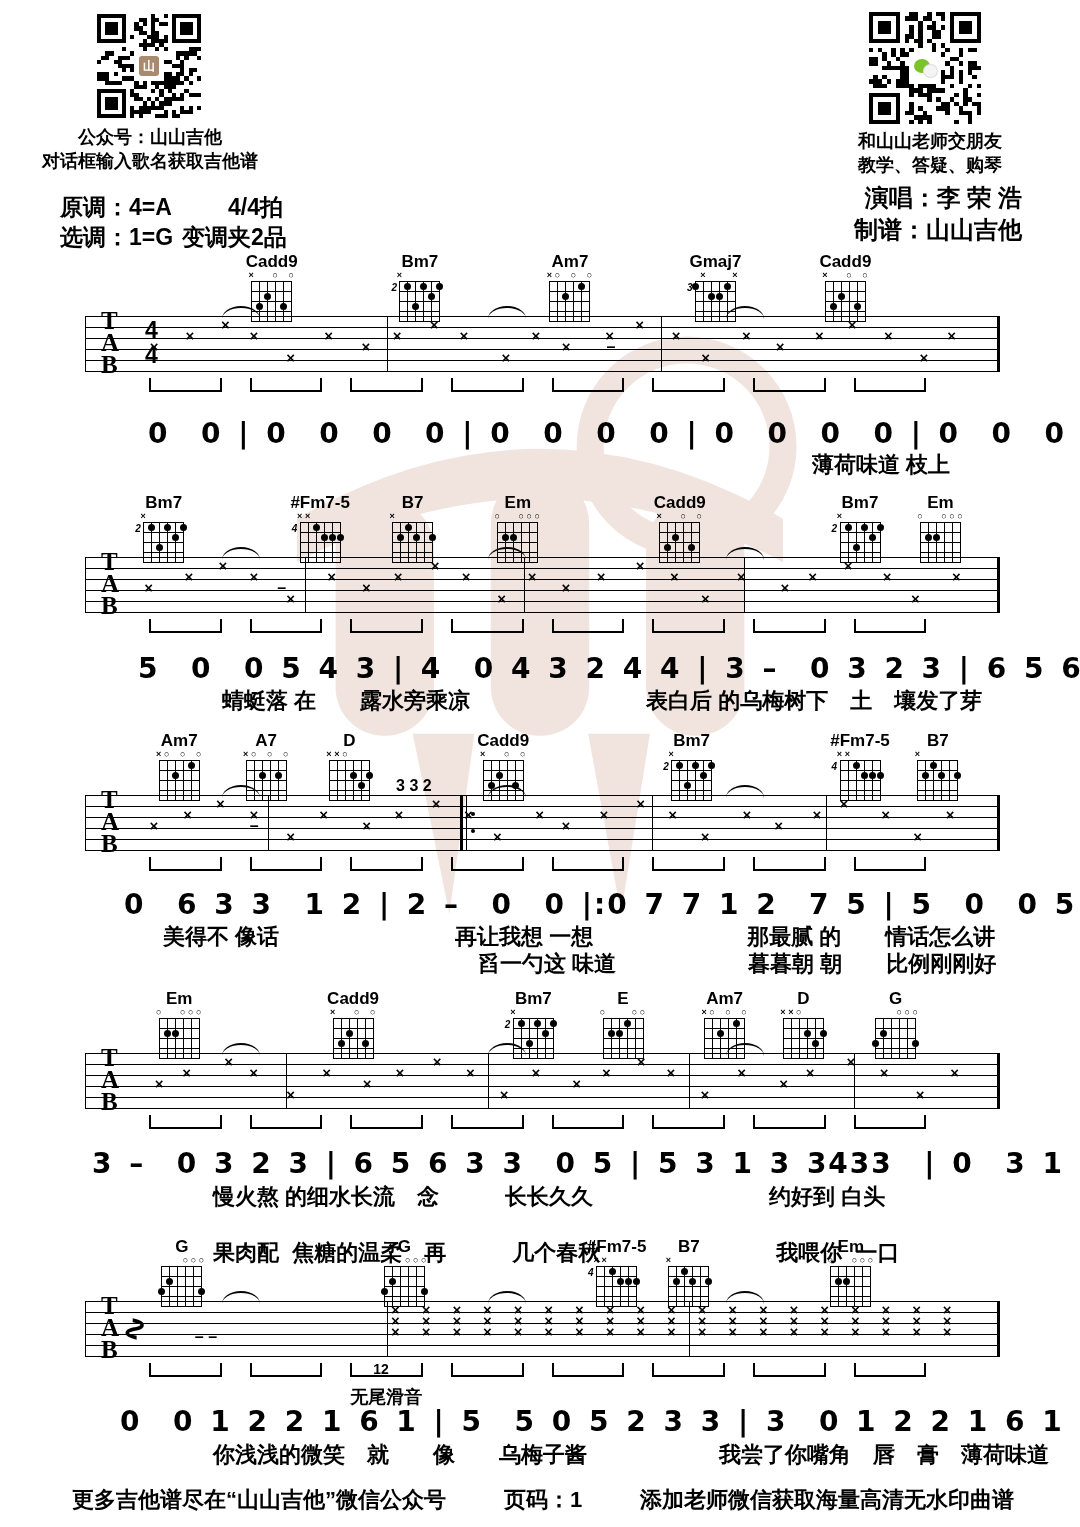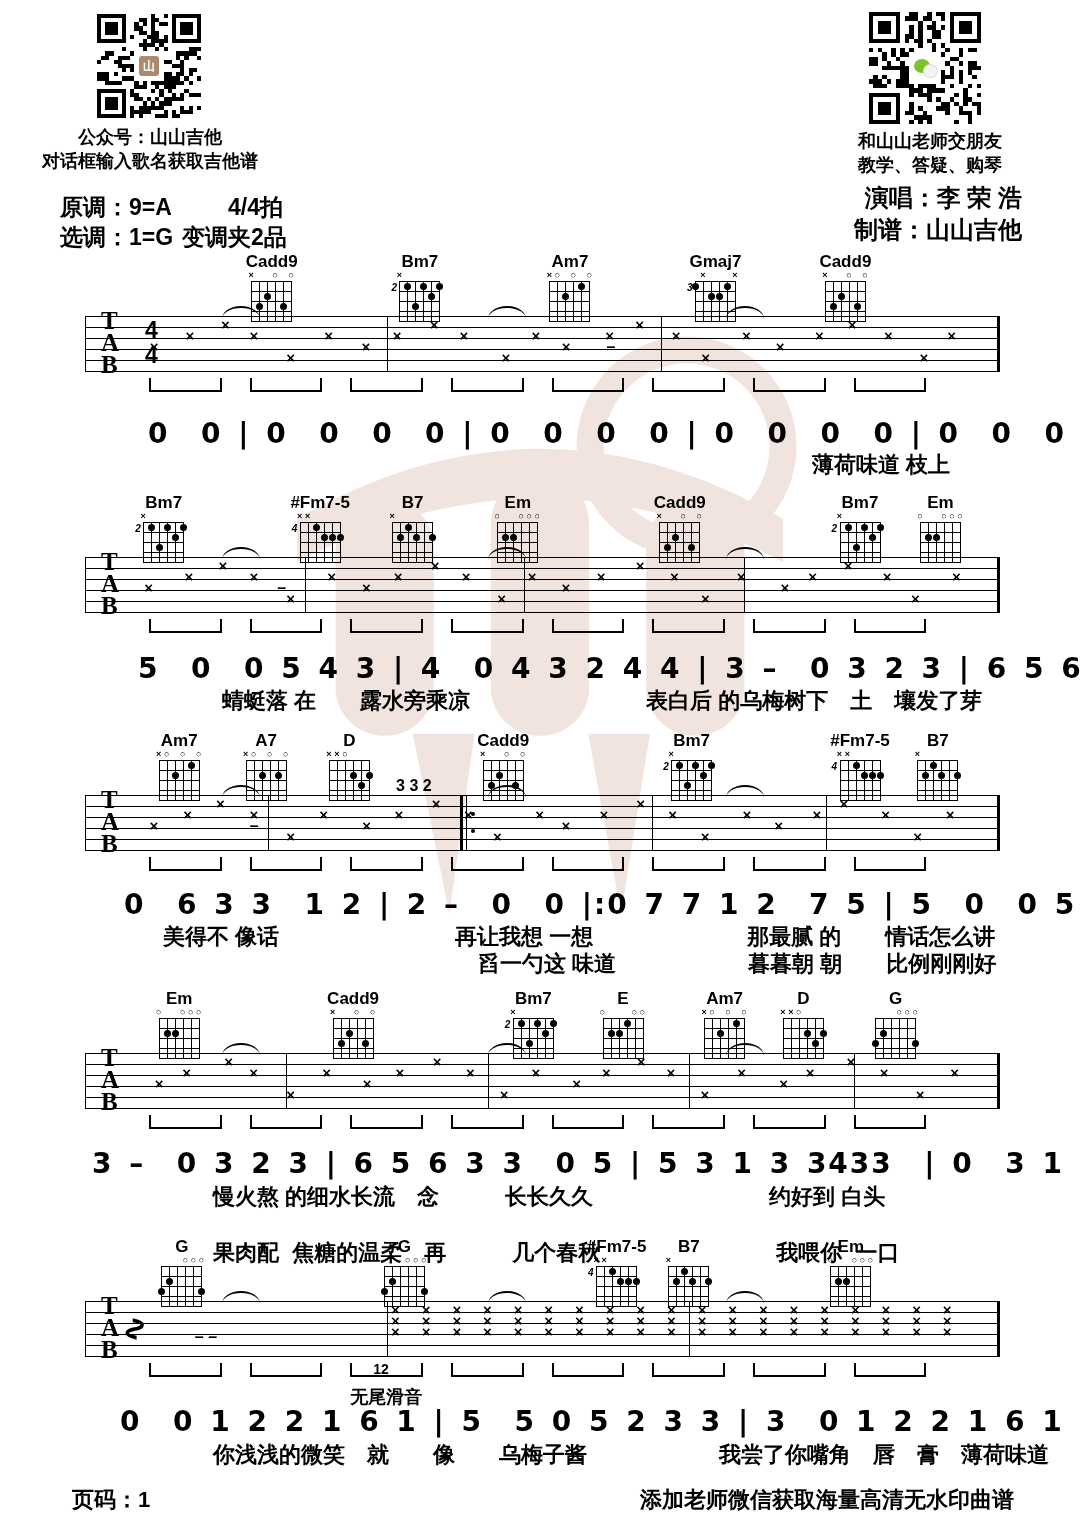--- a/index.html
+++ b/index.html
@@ -451,21 +451,21 @@
       <div style="position:relative;width:22px;height:18px;">
         <div style="position:absolute;left:0;top:0;width:16px;height:14px;background:#7bc32a;border-radius:50%;"></div>
         <div style="position:absolute;left:9px;top:5px;width:13px;height:12px;background:#f4f4f4;border:1px solid #ddd;border-radius:50%;"></div>
       </div>
     </div>
   </div>
   <div class="qr-caption" style="left:820px;top:130px;width:220px;">和山山老师交朋友</div>
   <div class="qr-caption" style="left:820px;top:154px;width:220px;">教学、答疑、购琴</div>
 
 
-  <div class="meta" style="left:60px;top:192px;">原调：9=A</div>
+  <div class="meta" style="left:60px;top:192px;">原调：4=A</div>
   <div class="meta" style="left:228px;top:192px;">4/4拍</div>
   <div class="meta" style="left:60px;top:222px;">选调：1=G</div>
   <div class="meta" style="left:182px;top:222px;">变调夹2品</div>
   <div class="meta meta-r" style="top:182px;">演唱：李 荣 浩</div>
   <div class="meta meta-r" style="top:214px;">制谱：山山吉他</div>
 
   <div id="gen">
       <div class="staff" style="top: 316px;">
         <div class="sline" style="top: 0px;"></div>
         <div class="sline" style="top: 11px;"></div>
@@ -1163,16 +1163,17 @@
       <div class="lyric" style="left: 163px; top: 926px;">美得不 像话　　　　　　　　再让我想 一想　　　　　　　那最腻 的　　情话怎么讲</div>
       <div class="lyric" style="left: 478px; top: 953px;">舀一勺这 味道　　　　　　暮暮朝 朝　　比例刚刚好</div>
       <div class="numline" style="left: 92px; top: 1150px;">3 –  0 3 2 3 | 6 5 6 3 3  0 5 | 5 3 1 3 3433  | 0  3 1 2  3 1 | 1 – – – |</div>
       <div class="lyric" style="left: 213px; top: 1186px;">慢火熬 的细水长流　念　　　长长久久　　　　　　　　约好到 白头</div>
       <div class="lyric" style="left: 213px; top: 1244px; font-family: Liberation Mono, monospace;">果肉配 焦糖的温柔　再　　　几个春秋　　　　　　　　我喂你 一口</div>
       <div class="numline" style="left: 120px; top: 1408px;">0  0 1 2 2 1 6 1 | 5  5 0 5 2 3 3 | 3  0 1 2 2 1 6 1 | 1  1 0 1 2 3 3 |</div>
       <div class="lyric" style="left: 213px; top: 1444px;">你浅浅的微笑　就　　像　　乌梅子酱　　　　　　我尝了你嘴角　唇　膏　薄荷味道</div>
     </div>
 
   <div class="footer">
+    <span>更多吉他谱尽在“山山吉他”微信公众号</span>
     <span>页码：1</span>
     <span>添加老师微信获取海量高清无水印曲谱</span>
   </div>
 </div>
 
 </body></html>

